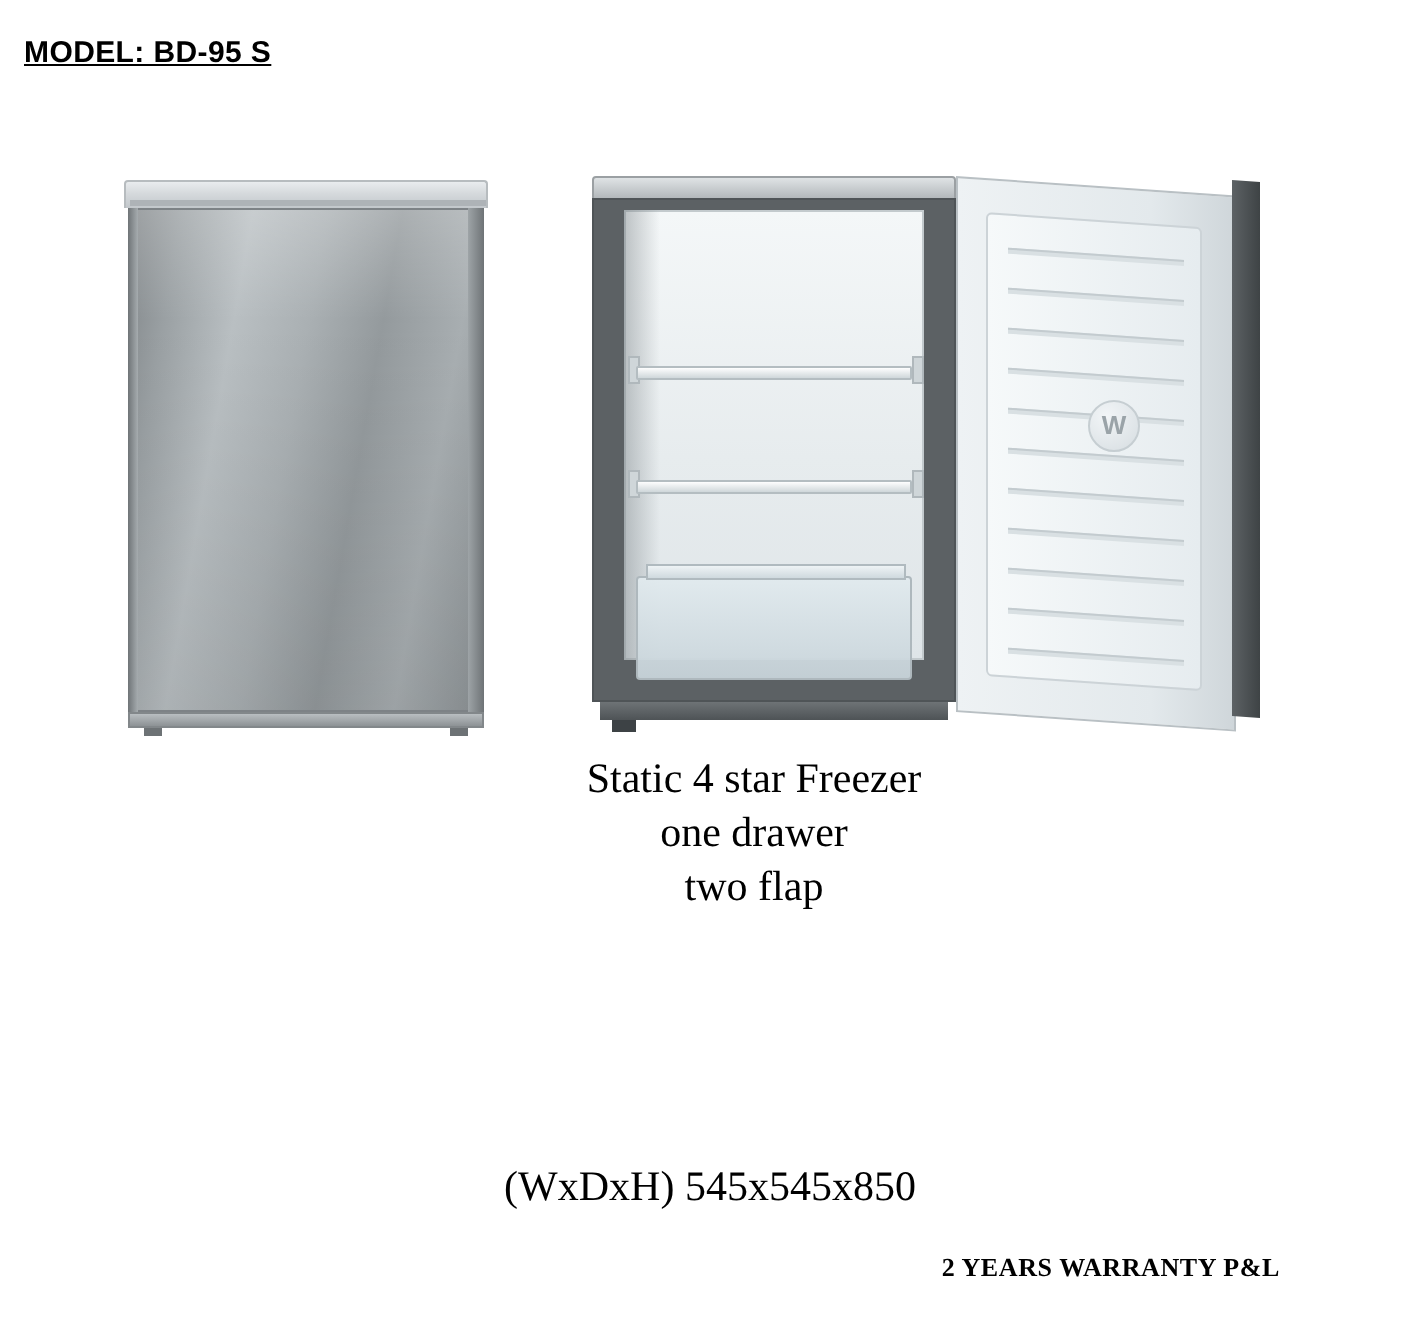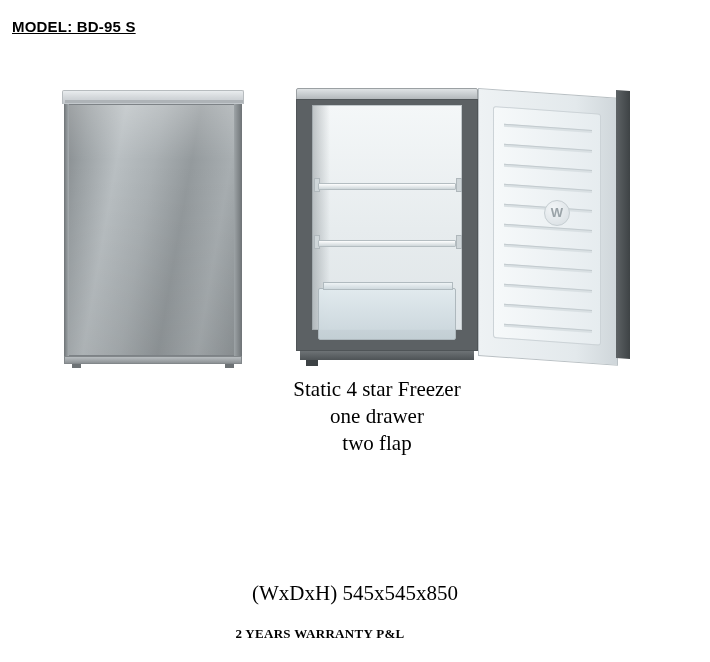--- a/index.html
+++ b/index.html
@@ -275,21 +275,21 @@
     text-align: center;
     font-size: 21px;
     line-height: 27px;
     margin-top: 36px;
   }
   .warranty {
     position: absolute;
     left: 0;
     top: 626px;
     width: 640px;
-    text-align: center;
+    text-align: right;
     font-size: 13px;
     font-weight: 700;
     letter-spacing: 0.3px;
   }
 </style>
 </head>
 <body>
 
 <div class="model-heading">MODEL: BD-95 S</div>
 

